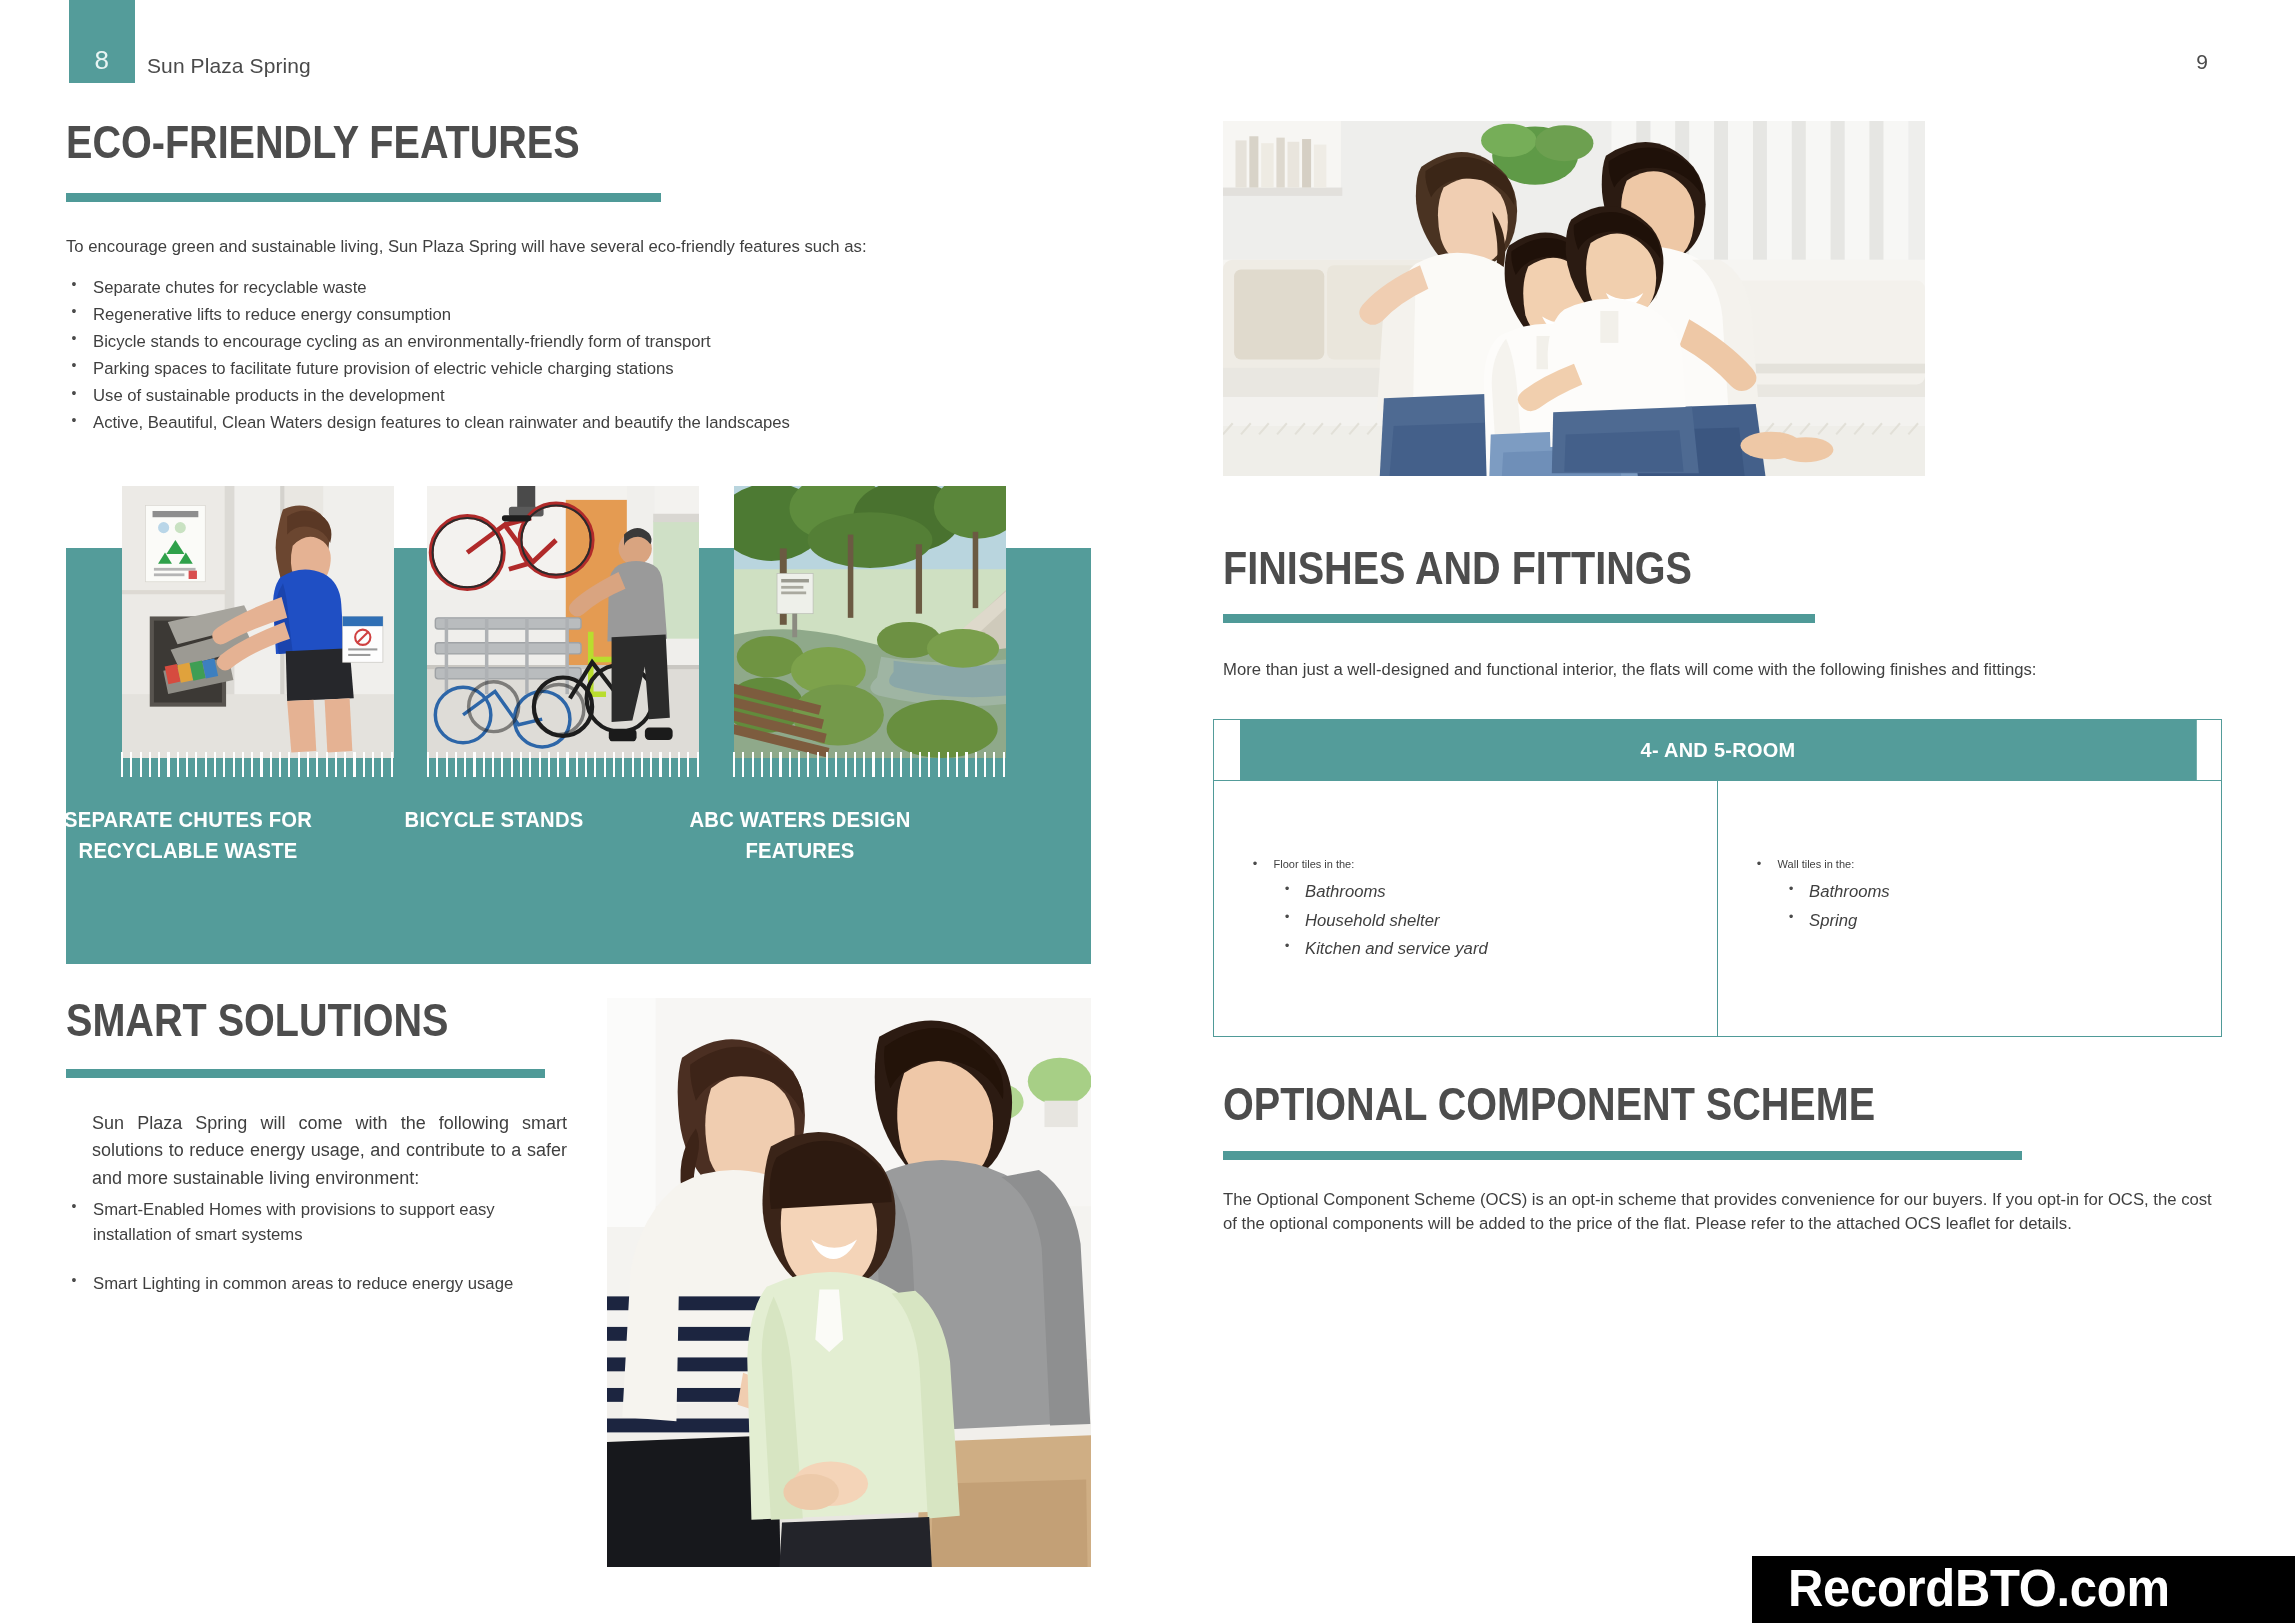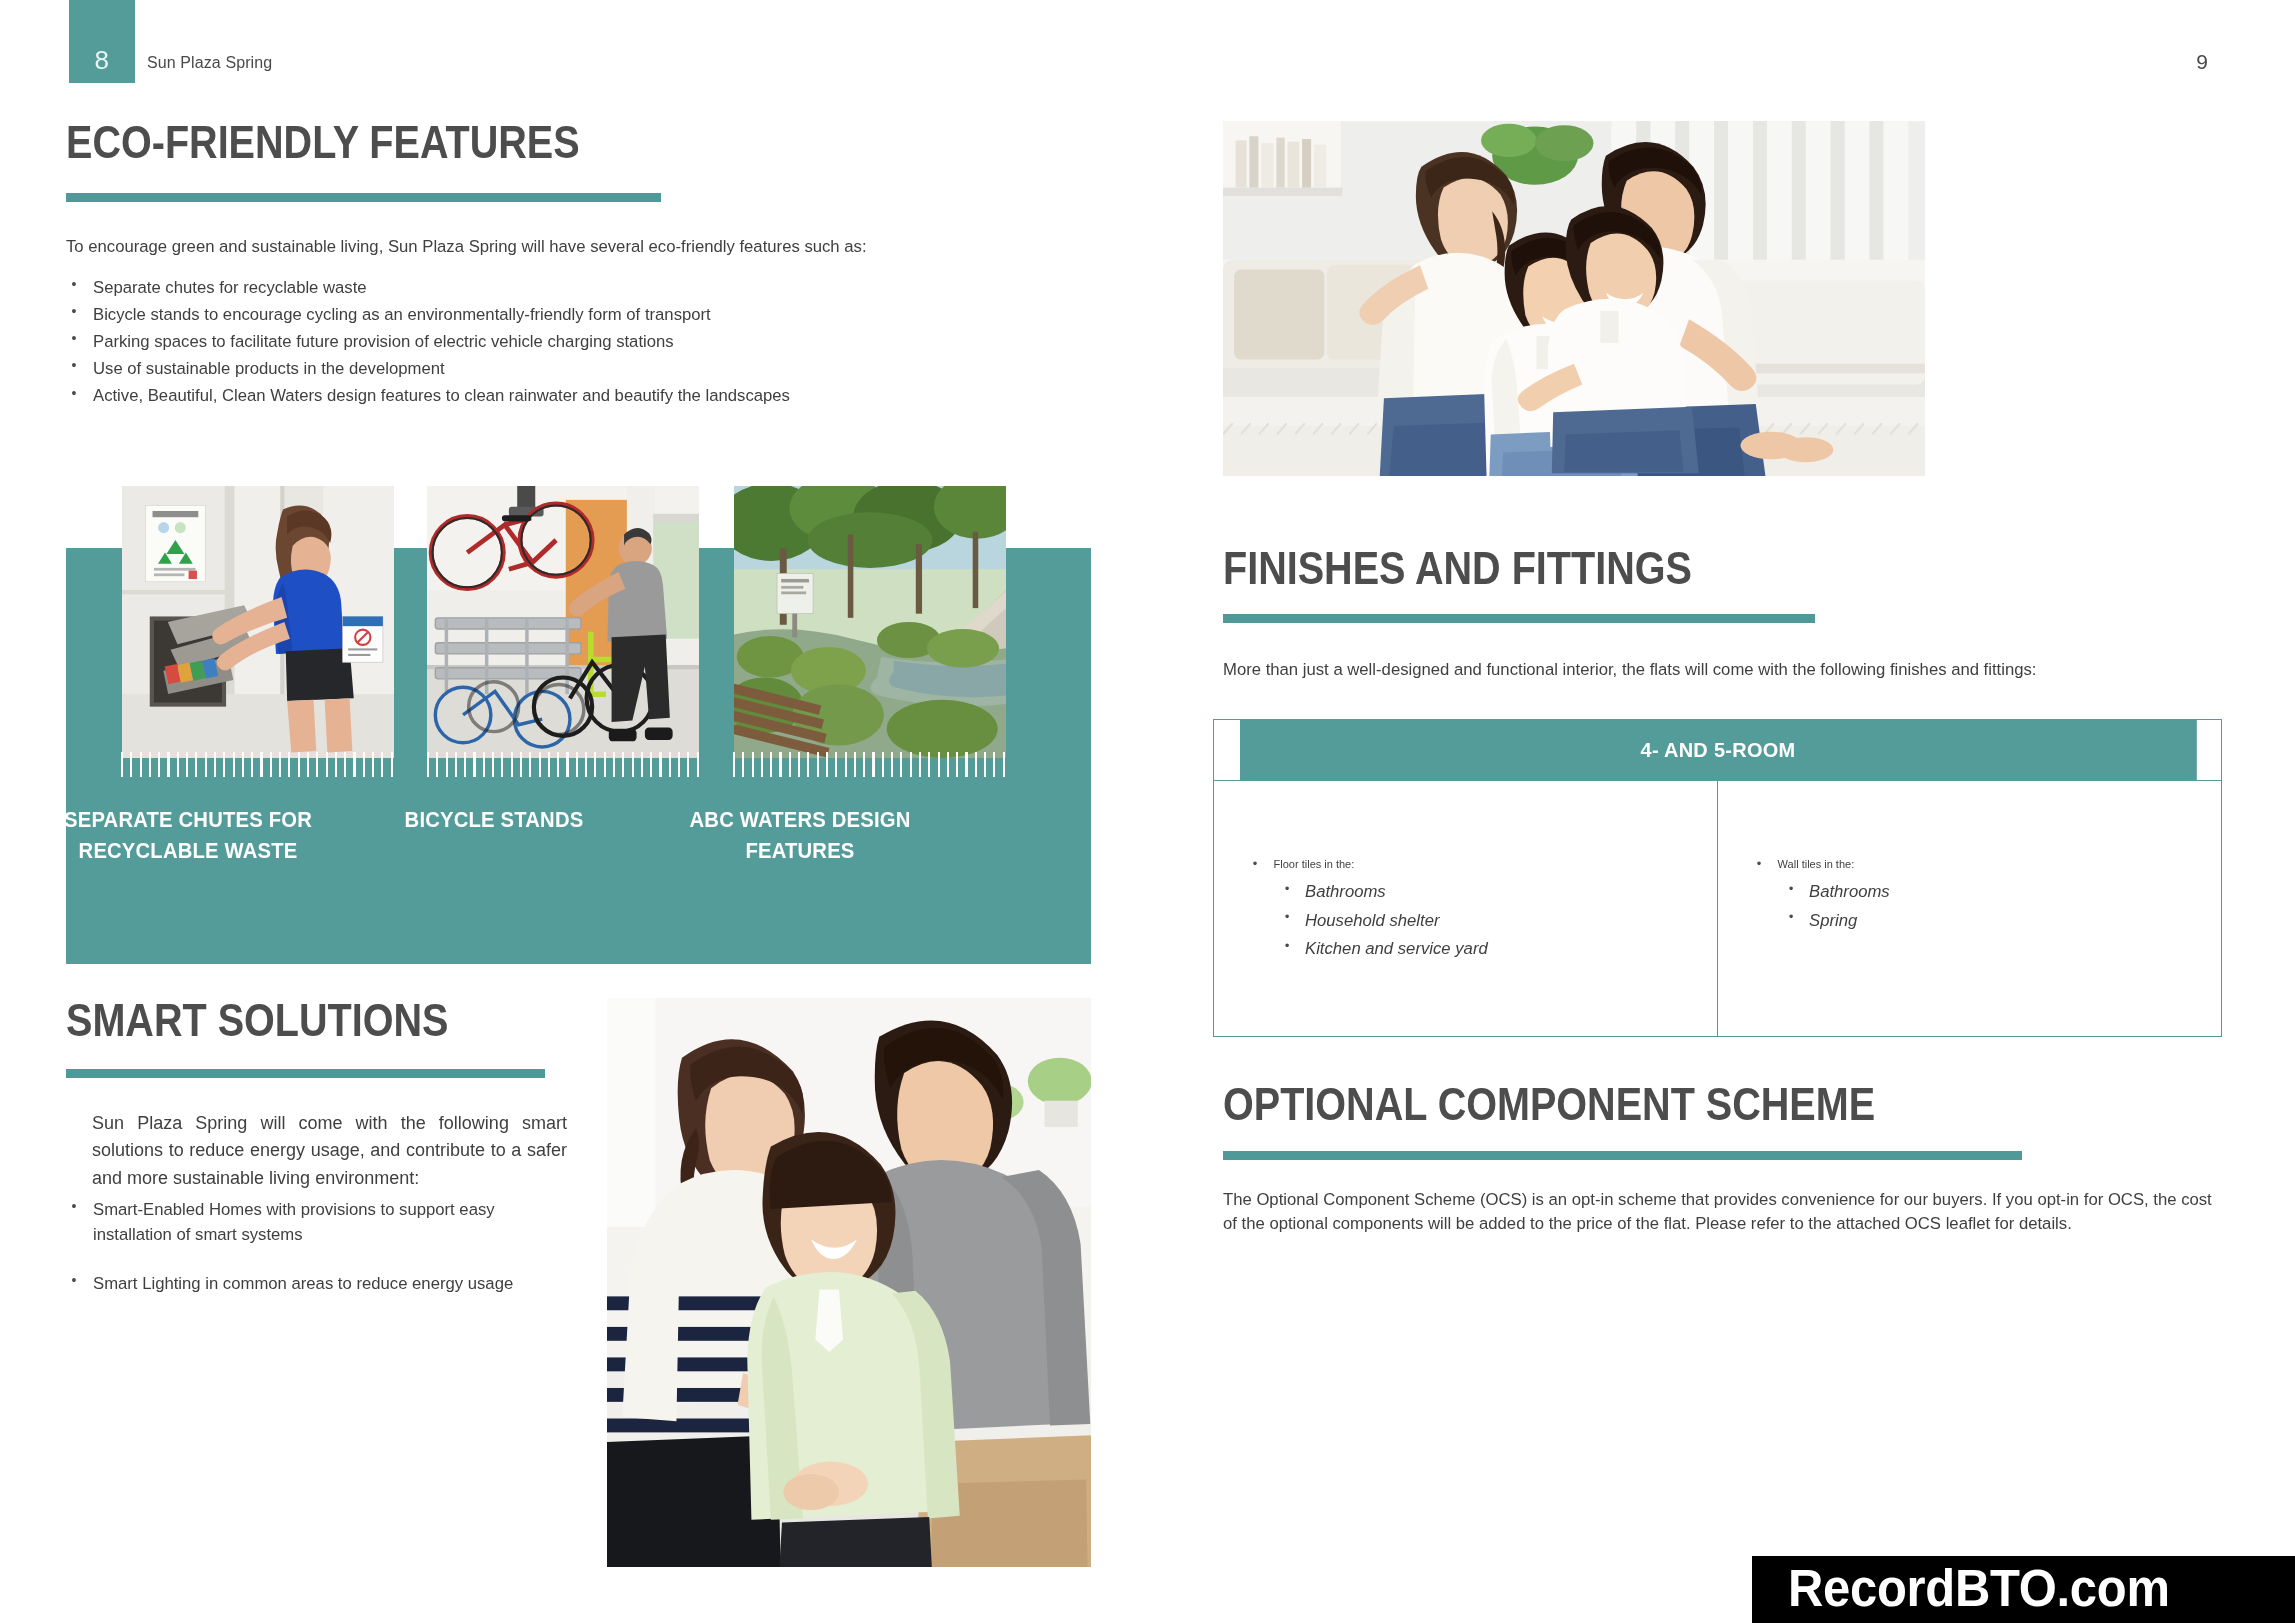--- a/index.html
+++ b/index.html
@@ -34,21 +34,21 @@
     text-align: center;
     color: #e8f4f3;
     font-size: 26px;
     font-weight: 400;
     letter-spacing: 0.3px;
   }
   .header-project {
     position: absolute;
     left: 147px;
     top: 54px;
-    font-size: 16px;
+    font-size: 21px;
     color: #4a4a4a;
     letter-spacing: 0.1px;
   }
   .page-num-right {
     position: absolute;
     right: 87px;
     top: 50px;
     font-size: 21px;
     color: #4a4a4a;
   }
@@ -290,20 +290,21 @@
   <div class="page-tab-num">8</div>
 </div>
 <div class="header-project">Sun Plaza Spring</div>
 <div class="page-num-right">9</div>
 
 <div class="sec-title" id="eco-title">ECO-FRIENDLY FEATURES</div>
 <div class="sec-rule" id="eco-rule"></div>
 <div class="body-text" id="eco-intro">To encourage green and sustainable living, Sun Plaza Spring will have several eco-friendly features such as:</div>
 <ul class="bullet-list" id="eco-bullets">
   <li>Separate chutes for recyclable waste</li>
+  <li>Regenerative lifts to reduce energy consumption</li>
   <li>Bicycle stands to encourage cycling as an environmentally-friendly form of transport</li>
   <li>Parking spaces to facilitate future provision of electric vehicle charging stations</li>
   <li>Use of sustainable products in the development</li>
   <li>Active, Beautiful, Clean Waters design features to clean rainwater and beautify the landscapes</li>
 </ul>
 
 <div class="feature-panel"></div>
 
 <div class="photo-strip">
 

